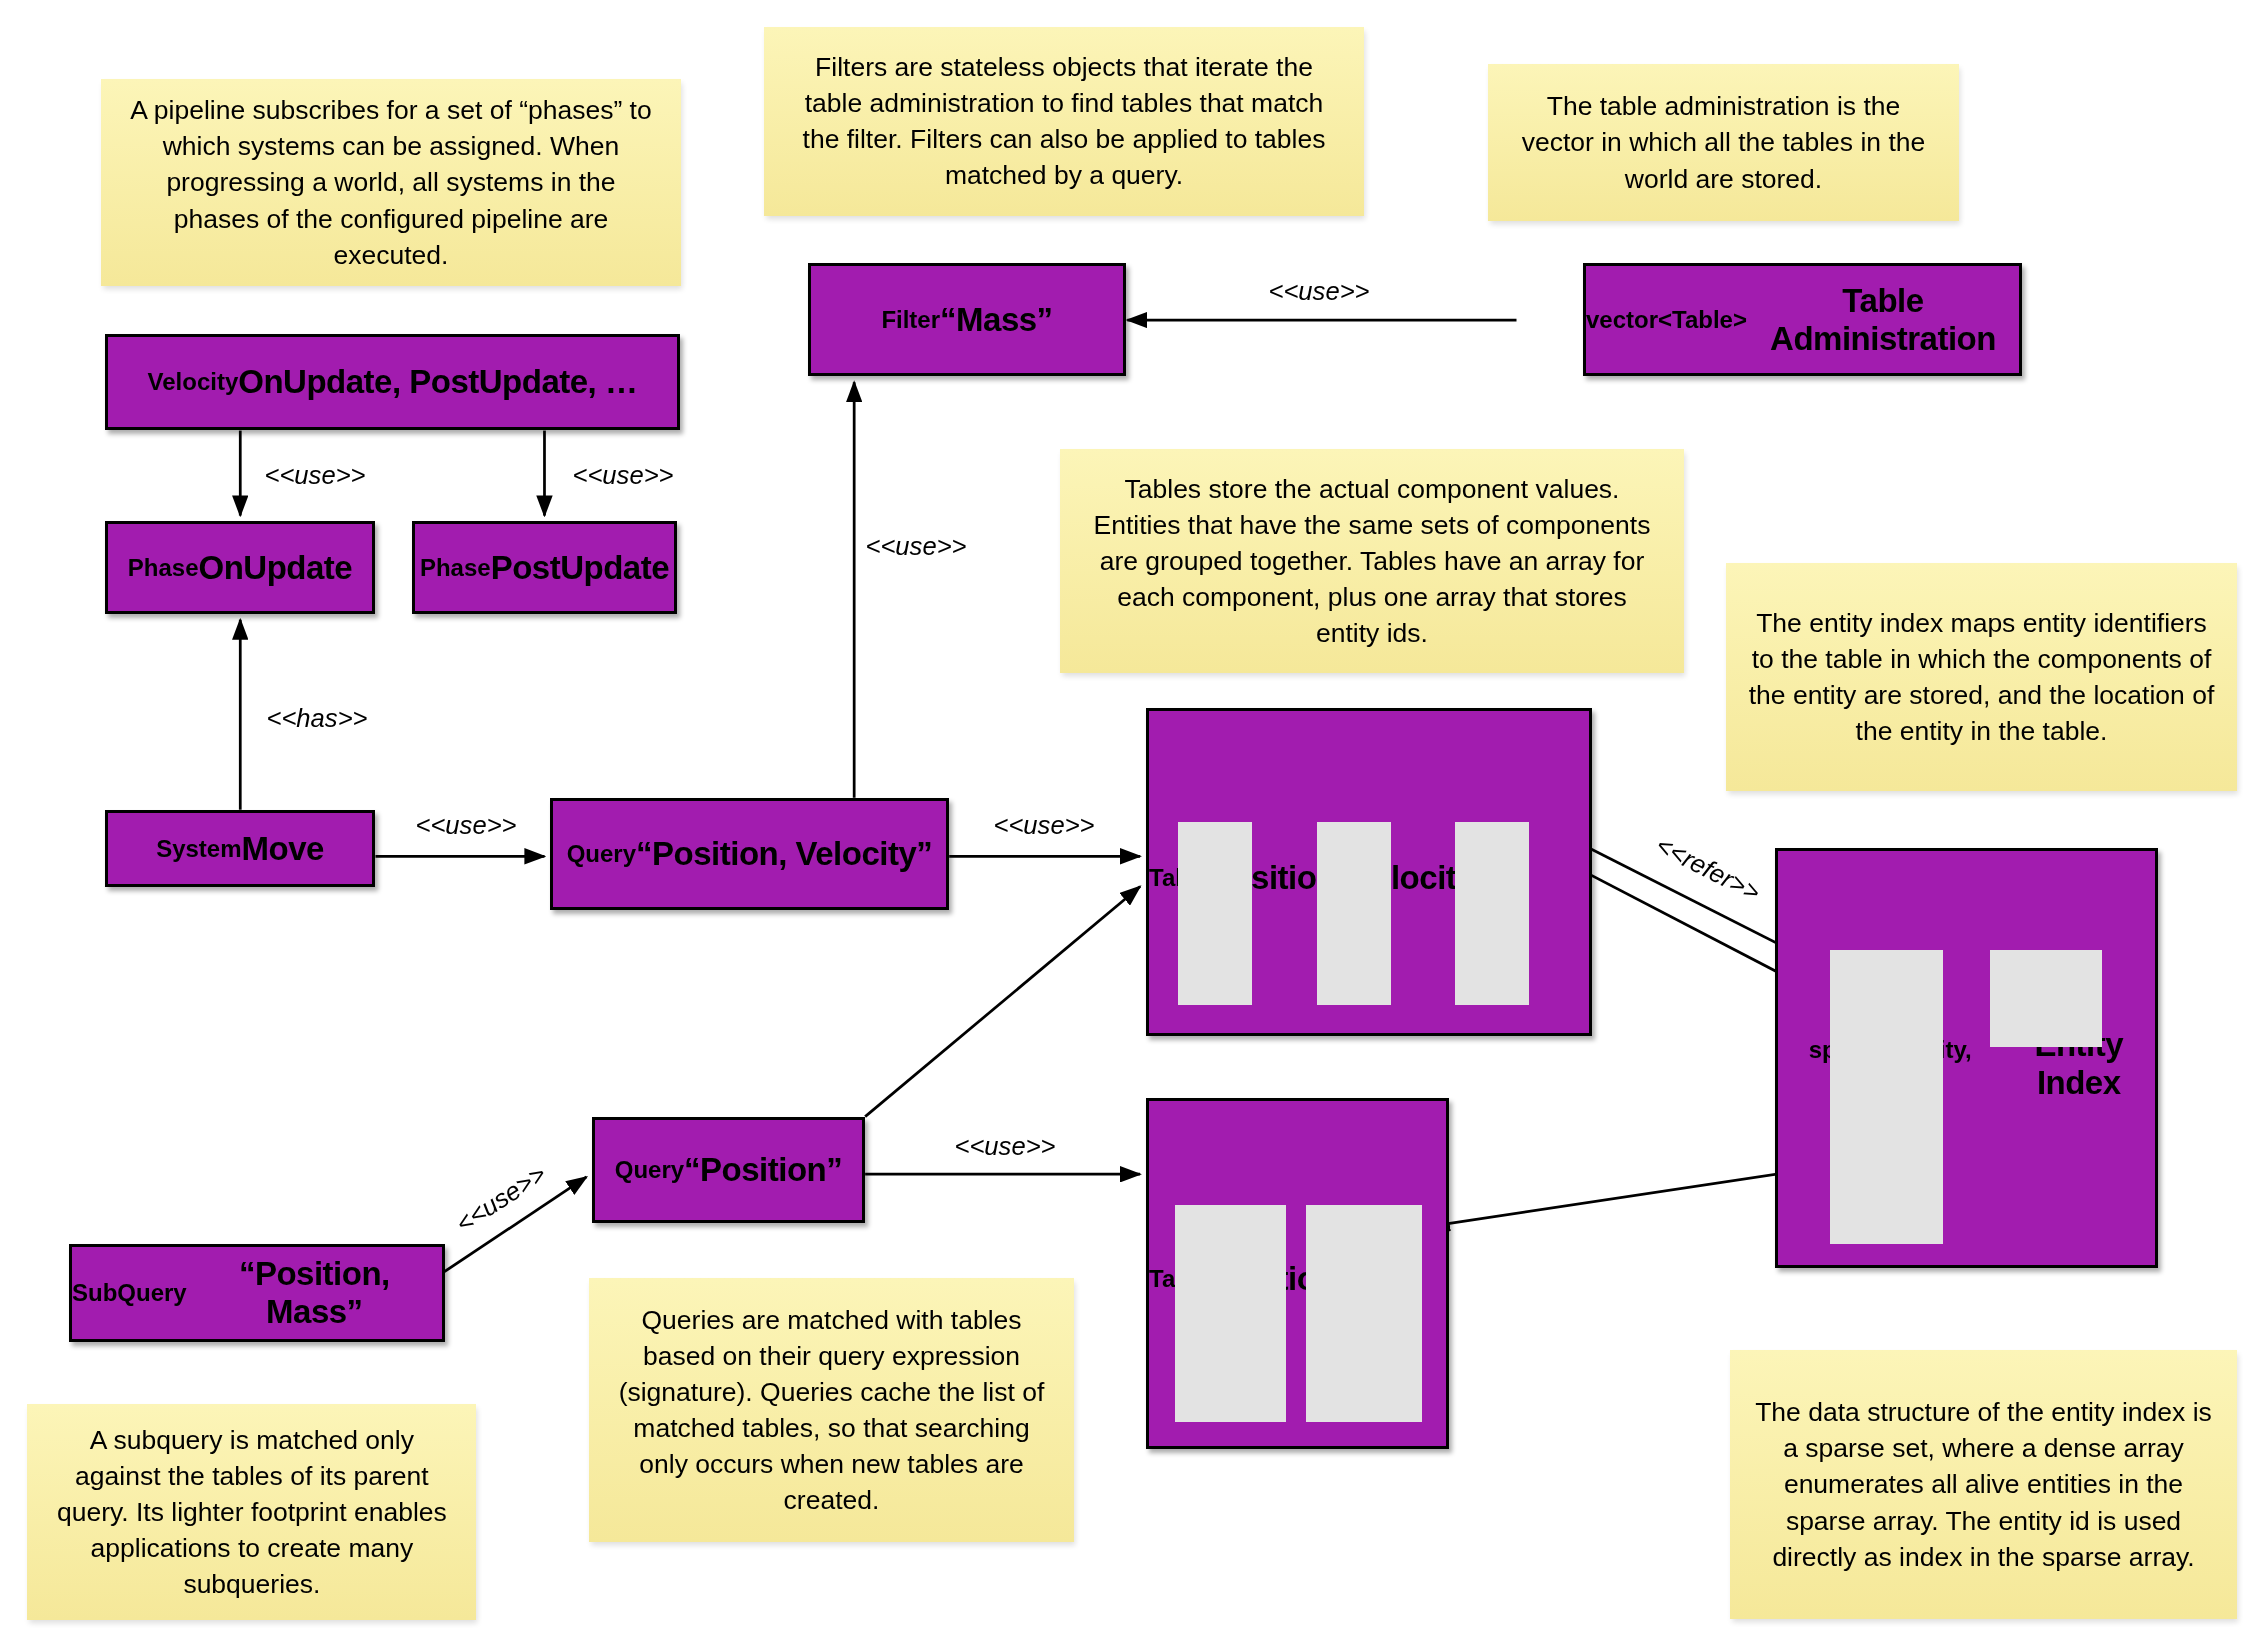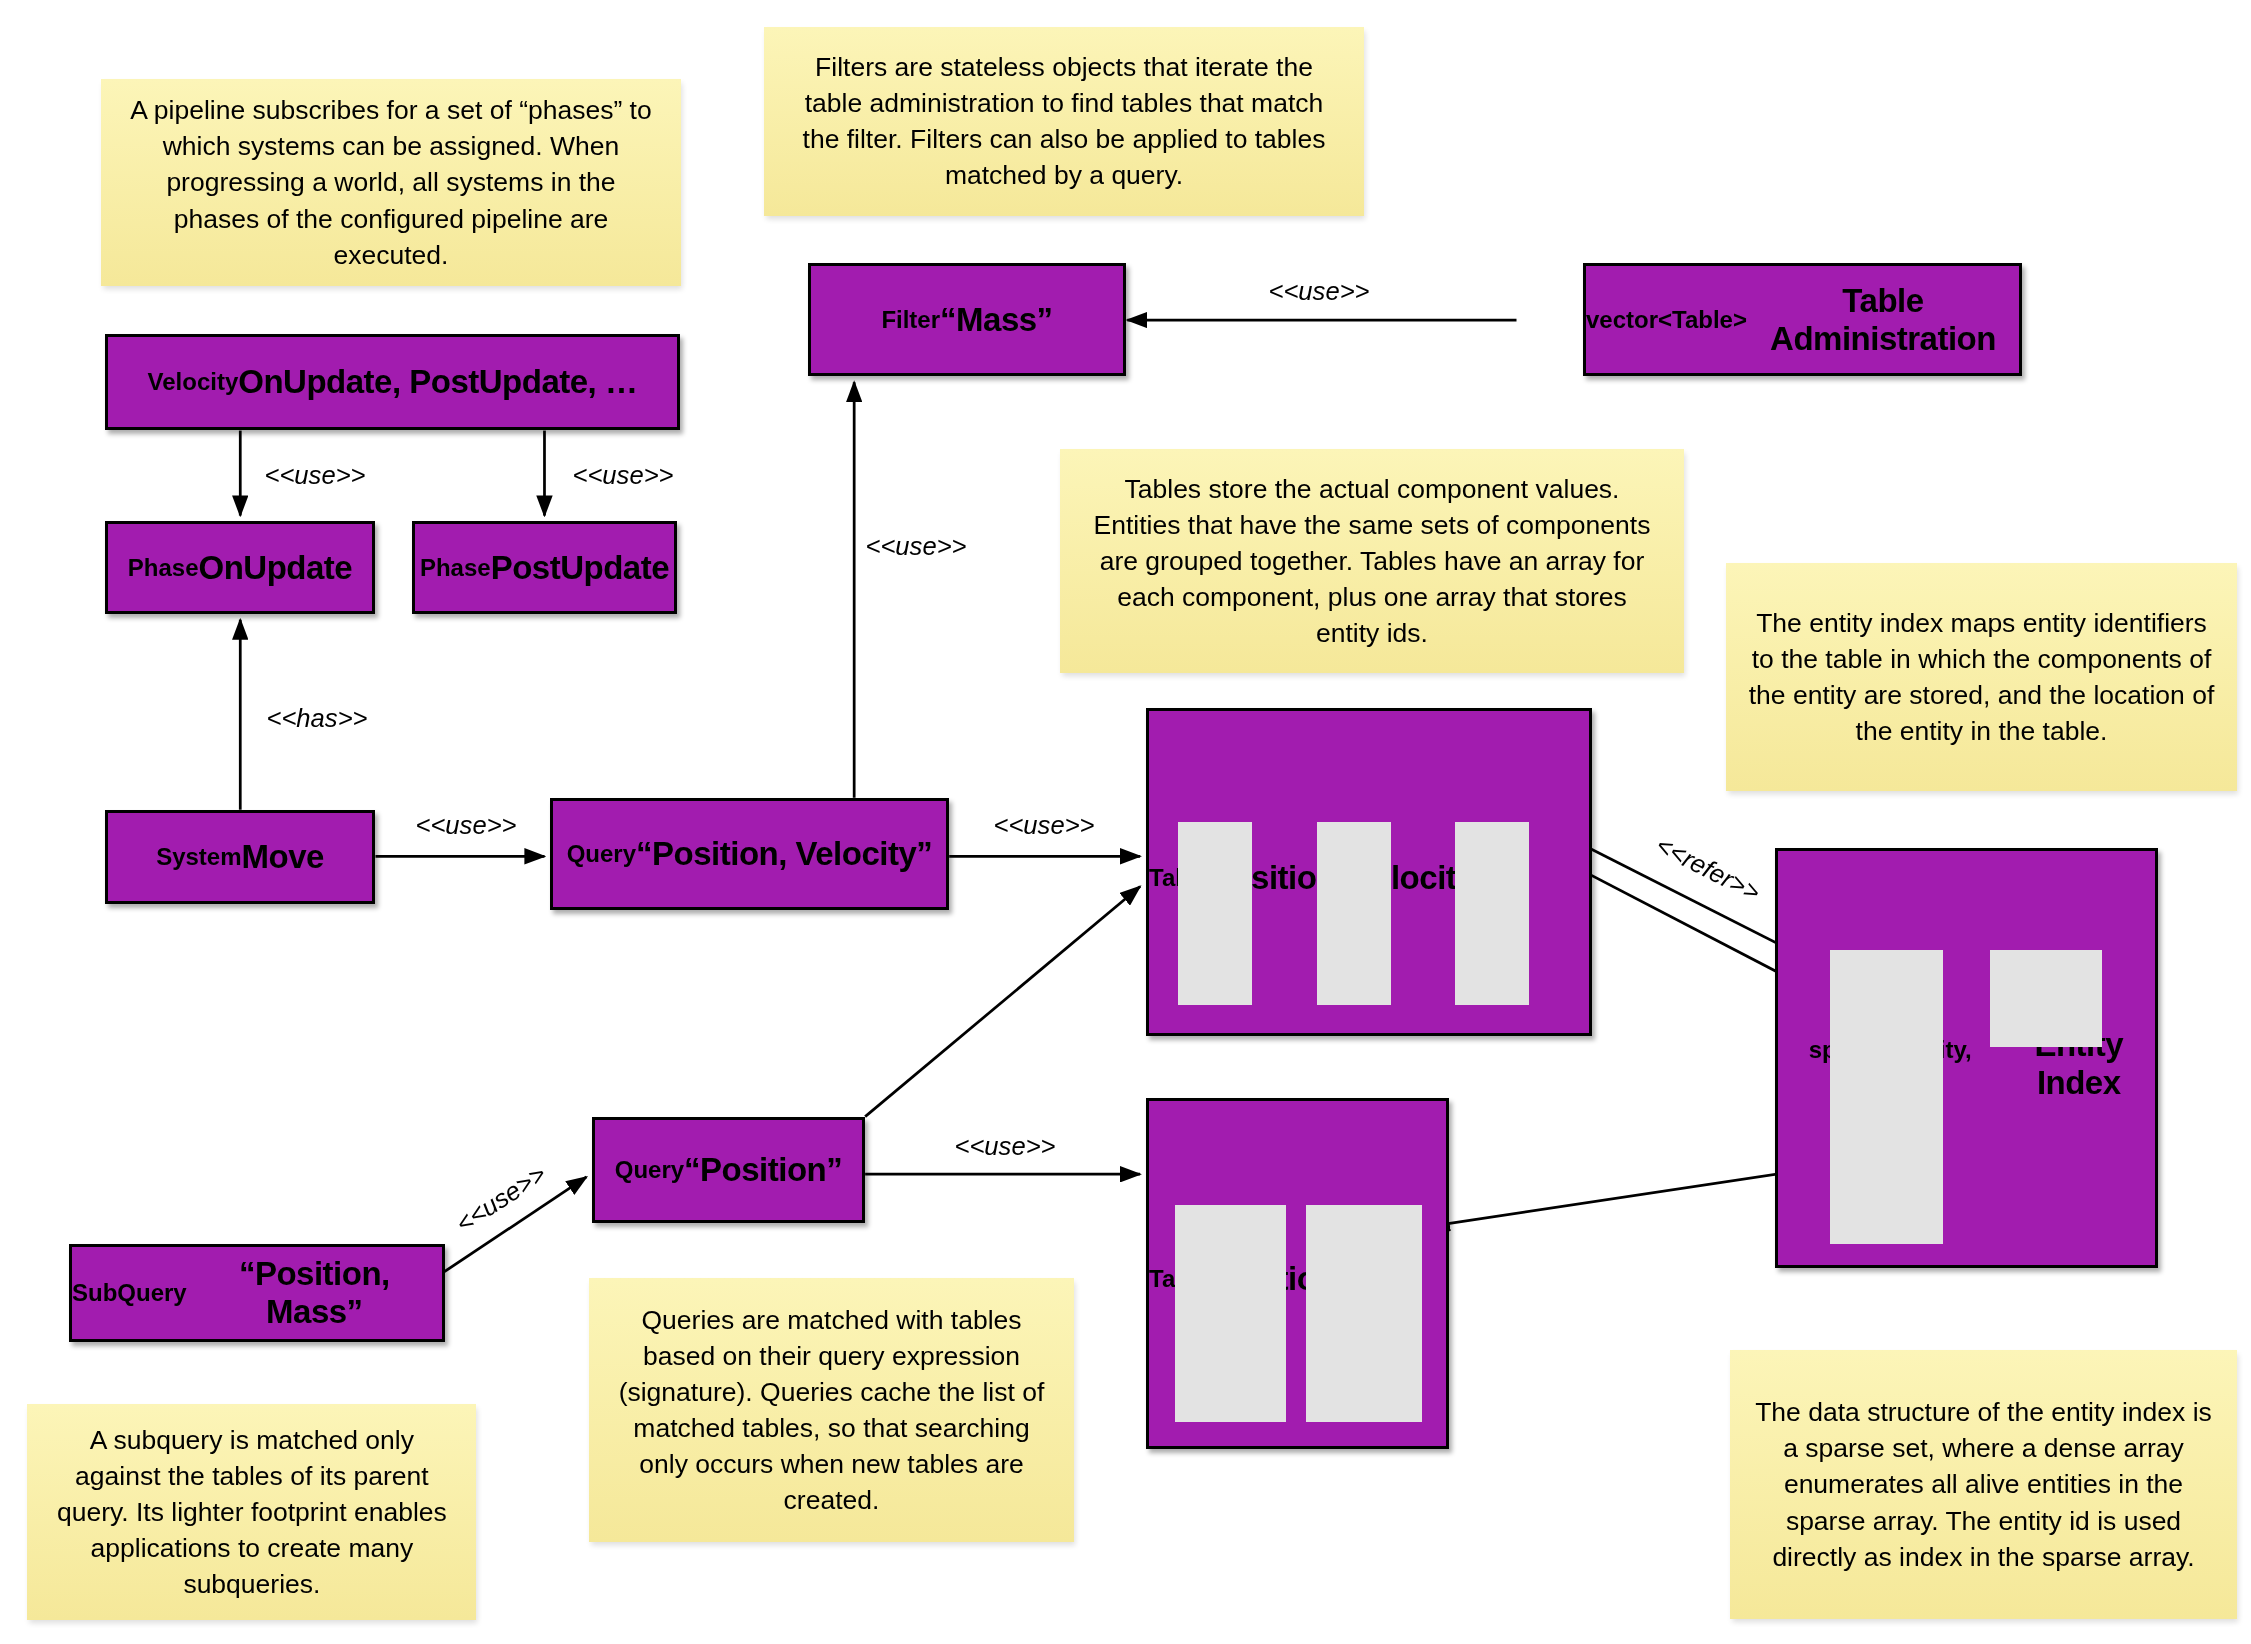--- a/index.html
+++ b/index.html
@@ -61,20 +61,23 @@
   </svg>
 
   <div class="note" style="left:101px;top:79px;width:580px;height:207px;">
       <span>A pipeline subscribes for a set of “phases” to which systems can be assigned. When progressing a world, all systems in the phases of the configured pipeline are executed.</span>
     </div>
 
   <div class="note" style="left:764px;top:26.5px;width:600px;height:189px;">
       <span>Filters are stateless objects that iterate the table administration to find tables that match the filter. Filters can also be applied to tables matched by a query.</span>
     </div>
 
+  <div class="note" style="left:1488px;top:64px;width:471px;height:157px;">
+      <span>The table administration is the vector in which all the tables in the world are stored.</span>
+    </div>
 
   <div class="note" style="left:1060px;top:449px;width:624px;height:224px;">
       <span>Tables store the actual component values. Entities that have the same sets of components are grouped together. Tables have an array for each component, plus one array that stores entity ids.</span>
     </div>
 
   <div class="note" style="left:1726px;top:563px;width:511px;height:228px;">
       <span>The entity index maps entity identifiers to the table in which the components of the entity are stored, and the location of the entity in the table.</span>
     </div>
 
 
@@ -108,21 +111,21 @@
   <div class="ubox" style="left:105px;top:521px;width:270px;height:93px;">
     <div class="hdr">Phase</div>
     <div class="ttl">OnUpdate</div>
   </div>
 
   <div class="ubox" style="left:412px;top:521px;width:265px;height:93px;">
     <div class="hdr">Phase</div>
     <div class="ttl">PostUpdate</div>
   </div>
 
-  <div class="ubox" style="left:105px;top:810px;width:270px;height:94px;">
+  <div class="ubox" style="left:105px;top:810px;width:270px;height:77px;">
     <div class="hdr">System</div>
     <div class="ttl">Move</div>
   </div>
 
   <div class="ubox" style="left:550px;top:798px;width:399px;height:112px;">
     <div class="hdr">Query</div>
     <div class="ttl">“Position, Velocity”</div>
   </div>
 
   <div class="ubox" style="left:592px;top:1117px;width:273px;height:106px;">

